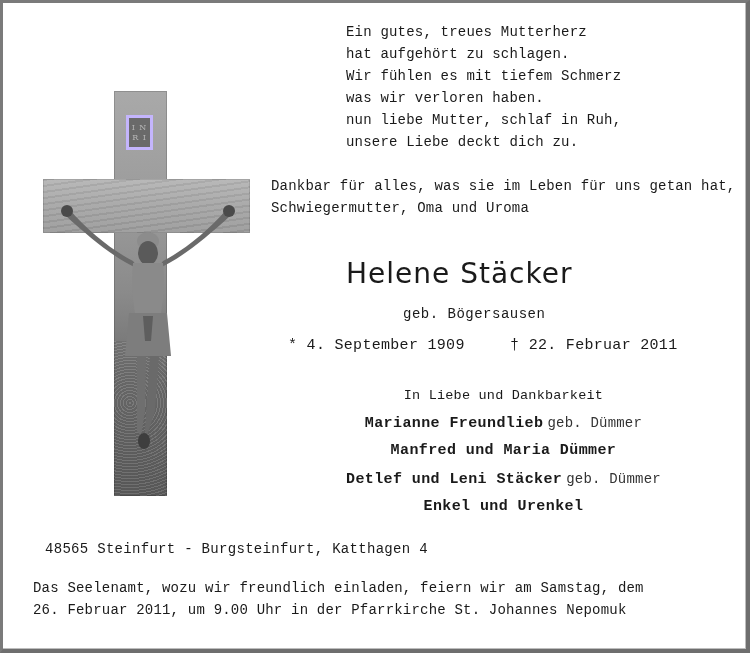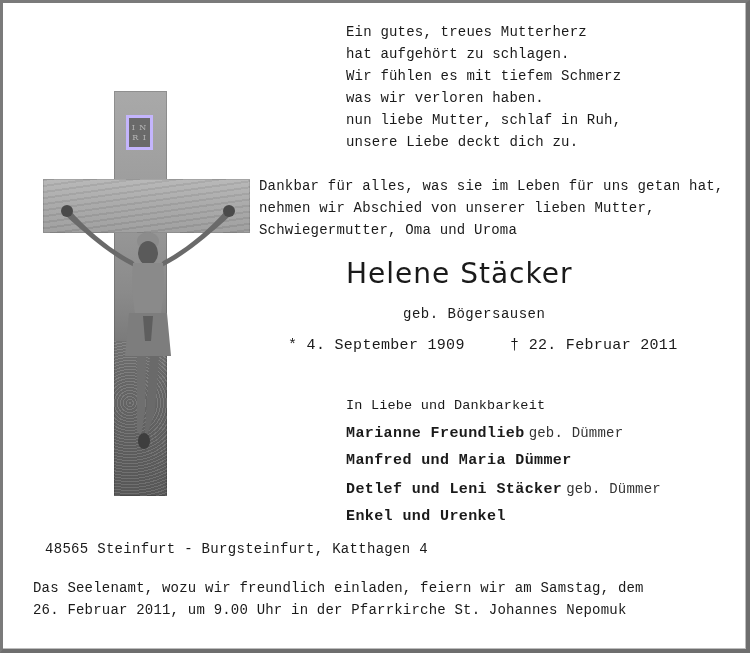--- a/index.html
+++ b/index.html
@@ -14,29 +14,29 @@
       content: ""; position: absolute; left: 0; top: 0; right: 0; bottom: 0;
       border-right: 1px solid #bdbdbd; border-bottom: 1px solid #bdbdbd; pointer-events: none;
     }
     .txt { position: absolute; white-space: nowrap; font-family: Liberation Mono, monospace; font-weight: 300; letter-spacing: 0.2px; }
 
     
     .poem { left: 343px; top: 18px; font-size: 14px; line-height: 22px; }
     .poem div { height: 22px; }
 
     
-    .thanks { left: 256px; top: 172px; font-size: 14px; line-height: 22px; }
+    .thanks { left: 268px; top: 172px; font-size: 14px; line-height: 22px; }
     .thanks div { height: 22px; }
 
     .name { left: 343px; top: 254px; font-size: 28px; letter-spacing: 1px; font-family: "DejaVu Sans", sans-serif; font-weight: normal; }
     .maiden { left: 400px; top: 303px; font-size: 14px; letter-spacing: 0.5px; }
     .dates { left: 285px; top: 334px; font-size: 15px; letter-spacing: 0.3px; }
     .dates .died { margin-left: 36px; }
 
-    .family { left: 343px; top: 392px; font-size: 14px; }
+    .family { left: 343px; top: 382px; font-size: 14px; text-align: center; }
     .family .intro { height: 24px; line-height: 22px; font-size: 13.5px; }
     .family .row { height: 28px; line-height: 28px; font-size: 15px; }
     .family .row b { font-weight: bold; letter-spacing: 0.4px; }
     .family .row .nee { font-weight: 300; font-size: 14px; color: #333; margin-left: 4px; }
 
     .address { left: 30px; top: 538px; font-size: 14px; letter-spacing: 0.3px; margin-left: 12px; }
     .service { left: 30px; top: 574px; font-size: 14px; line-height: 22px; }
     .service div { height: 22px; }
 
     
@@ -104,21 +104,20 @@
     <div>Ein gutes, treues Mutterherz</div>
     <div>hat aufgehört zu schlagen.</div>
     <div>Wir fühlen es mit tiefem Schmerz</div>
     <div>was wir verloren haben.</div>
     <div>nun liebe Mutter, schlaf in Ruh,</div>
     <div>unsere Liebe deckt dich zu.</div>
   </div>
 
   <div class="txt thanks">
     <div>Dankbar für alles, was sie im Leben für uns getan hat,</div>
-    <div>nehmen wir Abschied von unserer lieben Mutter,</div>
     <div>Schwiegermutter, Oma und Uroma</div>
   </div>
 
   <div class="txt name">Helene Stäcker</div>
   <div class="txt maiden">geb. Bögersausen</div>
   <div class="txt dates">
     <span>* 4. September 1909</span>
     <span class="died">† 22. Februar 2011</span>
   </div>
 

